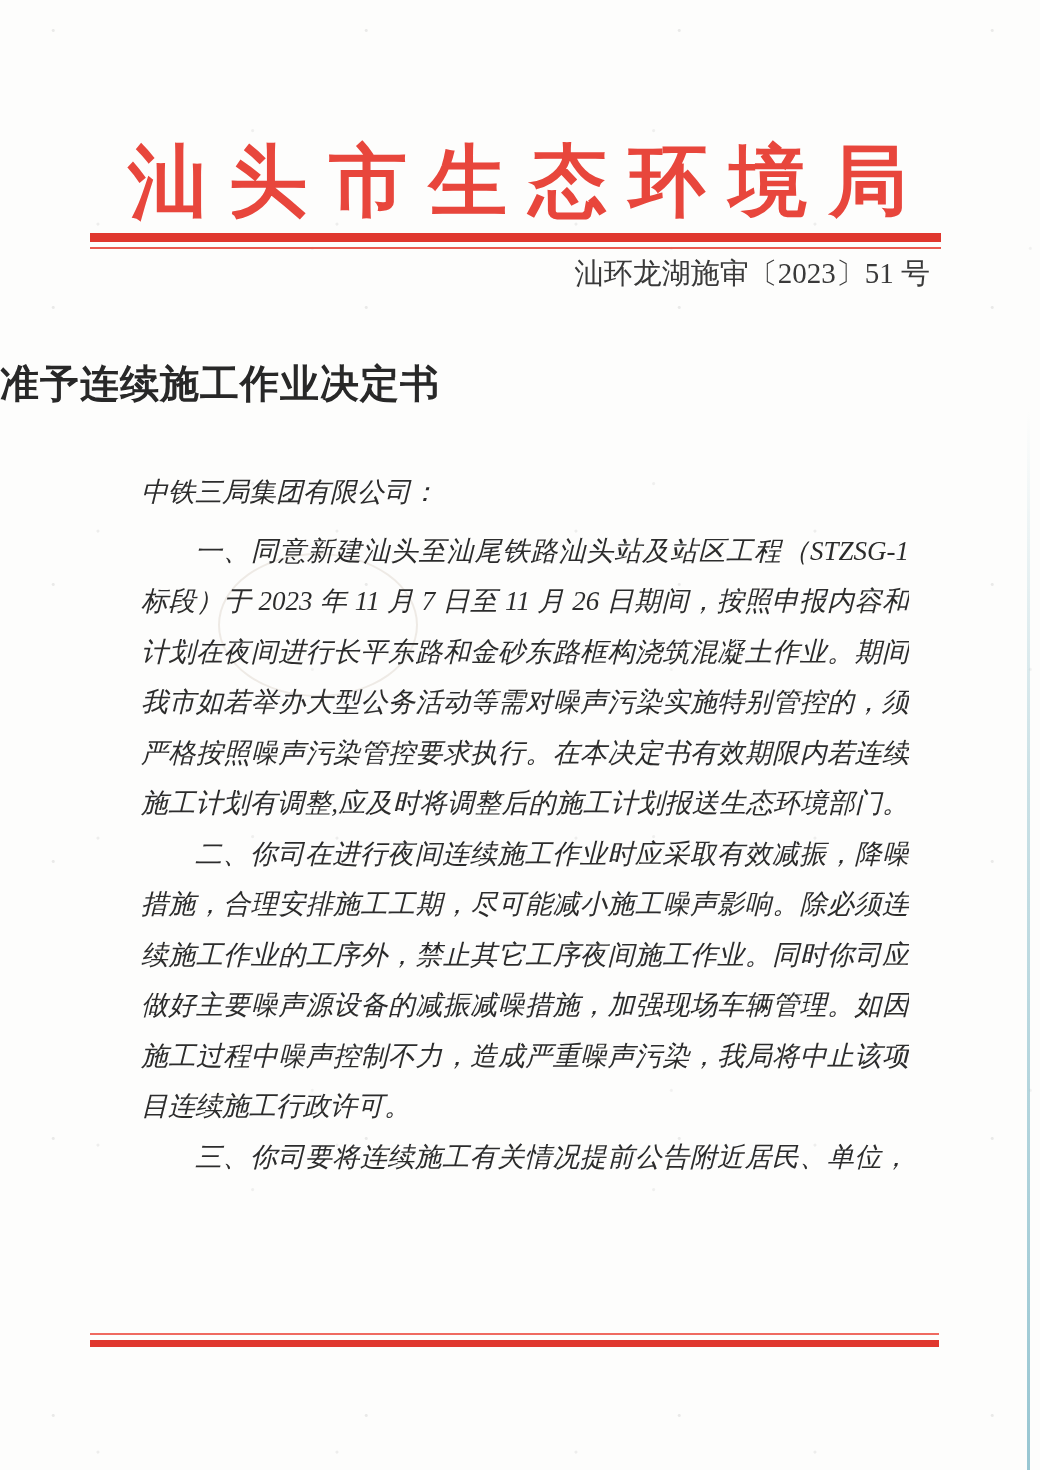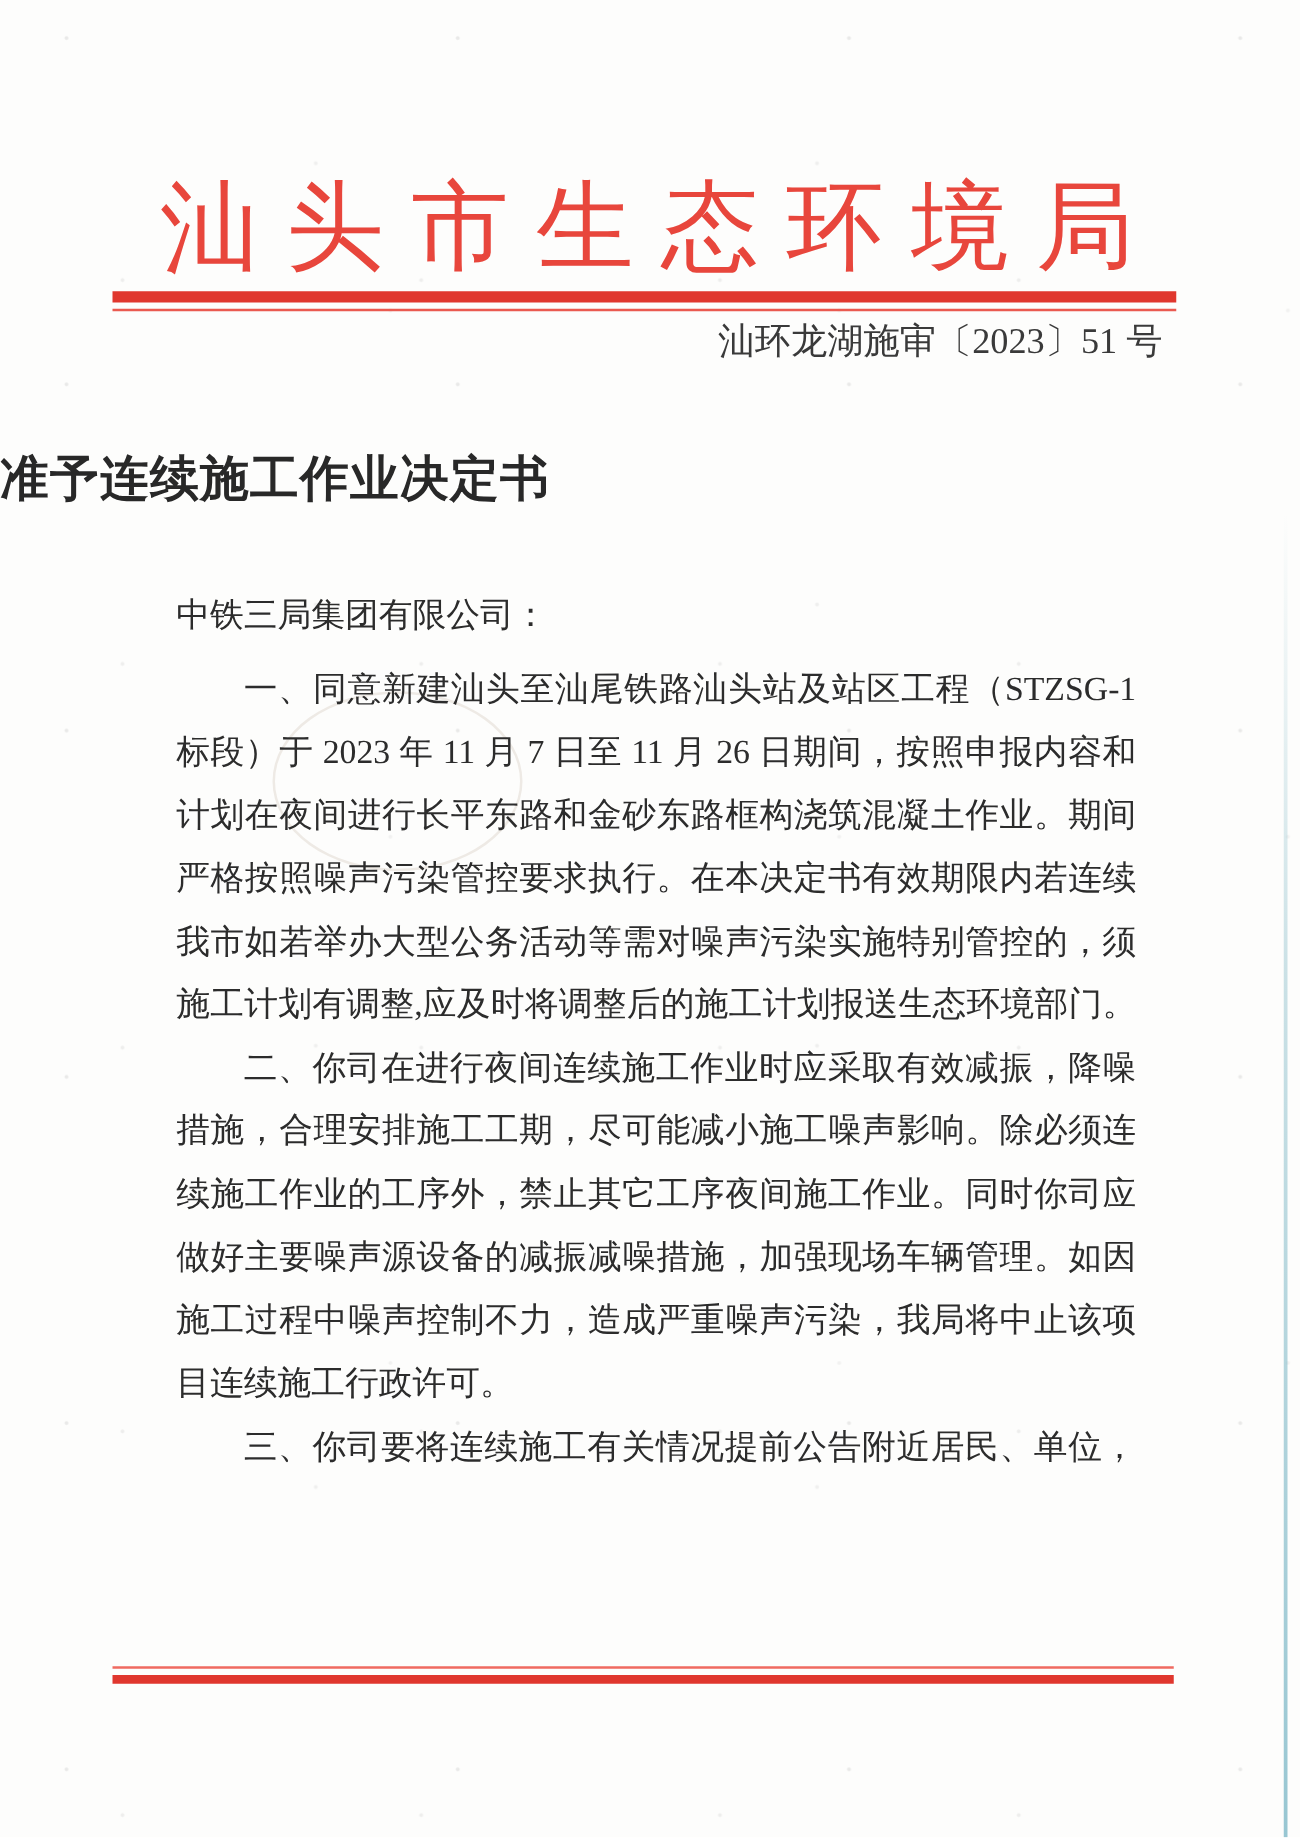--- a/index.html
+++ b/index.html
@@ -28,21 +28,21 @@
     background-size: 313px 277px, 401px 353px, 239px 307px, 359px 421px;
   }
   .agency-name {
     position: absolute;
     left: 129px;
     top: 138px;
     width: 778px;
     height: 88px;
     line-height: 88px;
     font-family: "Liberation Serif", serif;
-    font-weight: 400;
+    font-weight: 700;
     font-size: 78px;
     color: #e8463c;
     text-align: justify;
     text-align-last: justify;
     letter-spacing: 0;
     white-space: nowrap;
   }
   .rule-top-thick {
     position: absolute;
     left: 90px;
@@ -93,20 +93,21 @@
     color: #2c2c2c;
     font-family: "Liberation Serif", serif;
   }
   .body-line {
     height: 50.5px;
     line-height: 50.5px;
     text-align: justify;
     text-align-last: justify;
     -moz-text-align-last: justify;
     overflow: hidden;
+    font-style: italic;
   }
   .body-line.addressee,
   .body-line.plain {
     text-align: left;
     text-align-last: left;
     -moz-text-align-last: left;
   }
   .body-line.indent {
     text-indent: 2em;
   }
@@ -169,22 +170,22 @@
 
   <div class="doc-number">汕环龙湖施审〔2023〕51 号</div>
 
   <div class="doc-title">准予连续施工作业决定书</div>
 
   <div class="body-block">
       <div class="body-line addressee">中铁三局集团有限公司：</div>
       <div class="body-line indent">一、同意新建汕头至汕尾铁路汕头站及站区工程（STZSG-1</div>
       <div class="body-line">标段）于 2023 年 11 月 7 日至 11 月 26 日期间，按照申报内容和</div>
       <div class="body-line">计划在夜间进行长平东路和金砂东路框构浇筑混凝土作业。期间</div>
+      <div class="body-line">我市如若举办大型公务活动等需对噪声污染实施特别管控的，须</div>
       <div class="body-line">严格按照噪声污染管控要求执行。在本决定书有效期限内若连续</div>
-      <div class="body-line">我市如若举办大型公务活动等需对噪声污染实施特别管控的，须</div>
       <div class="body-line">施工计划有调整,应及时将调整后的施工计划报送生态环境部门。</div>
       <div class="body-line indent">二、你司在进行夜间连续施工作业时应采取有效减振，降噪</div>
       <div class="body-line">措施，合理安排施工工期，尽可能减小施工噪声影响。除必须连</div>
       <div class="body-line">续施工作业的工序外，禁止其它工序夜间施工作业。同时你司应</div>
       <div class="body-line">做好主要噪声源设备的减振减噪措施，加强现场车辆管理。如因</div>
       <div class="body-line">施工过程中噪声控制不力，造成严重噪声污染，我局将中止该项</div>
       <div class="body-line plain">目连续施工行政许可。</div>
       <div class="body-line indent">三、你司要将连续施工有关情况提前公告附近居民、单位，</div>
     </div>
 

